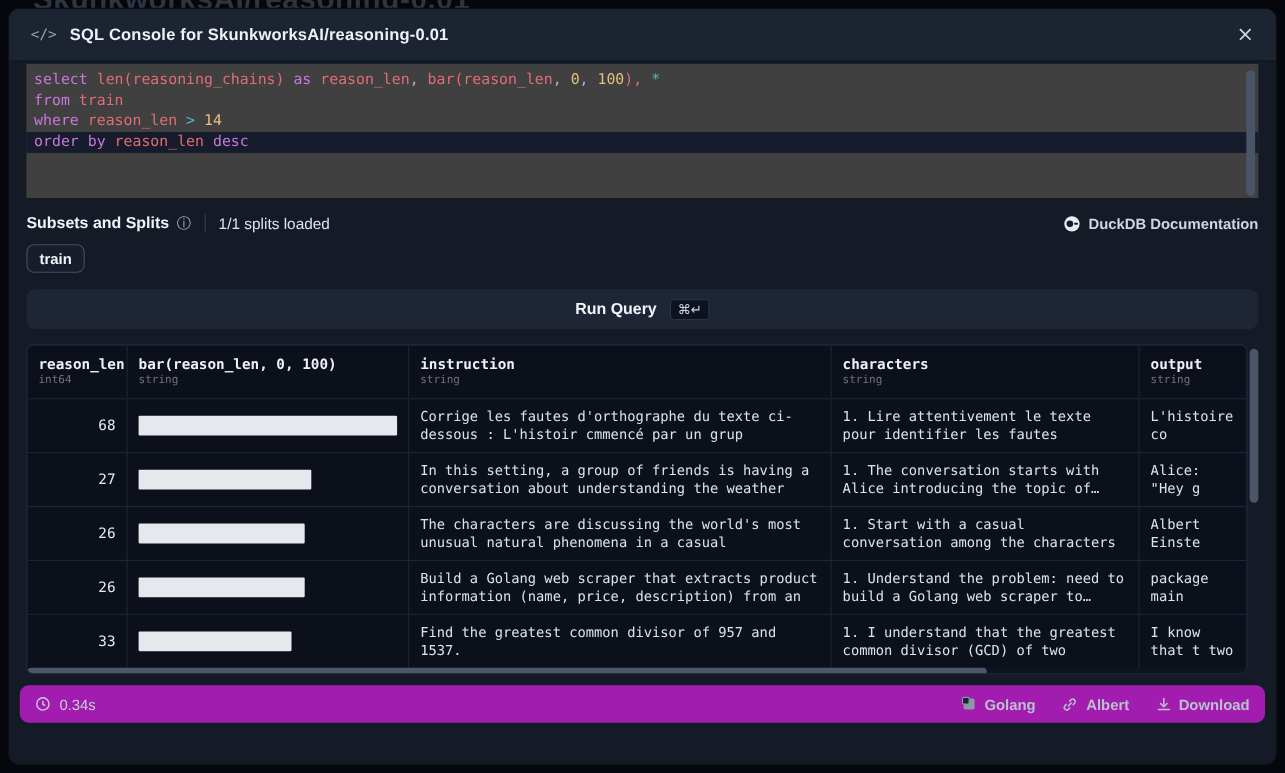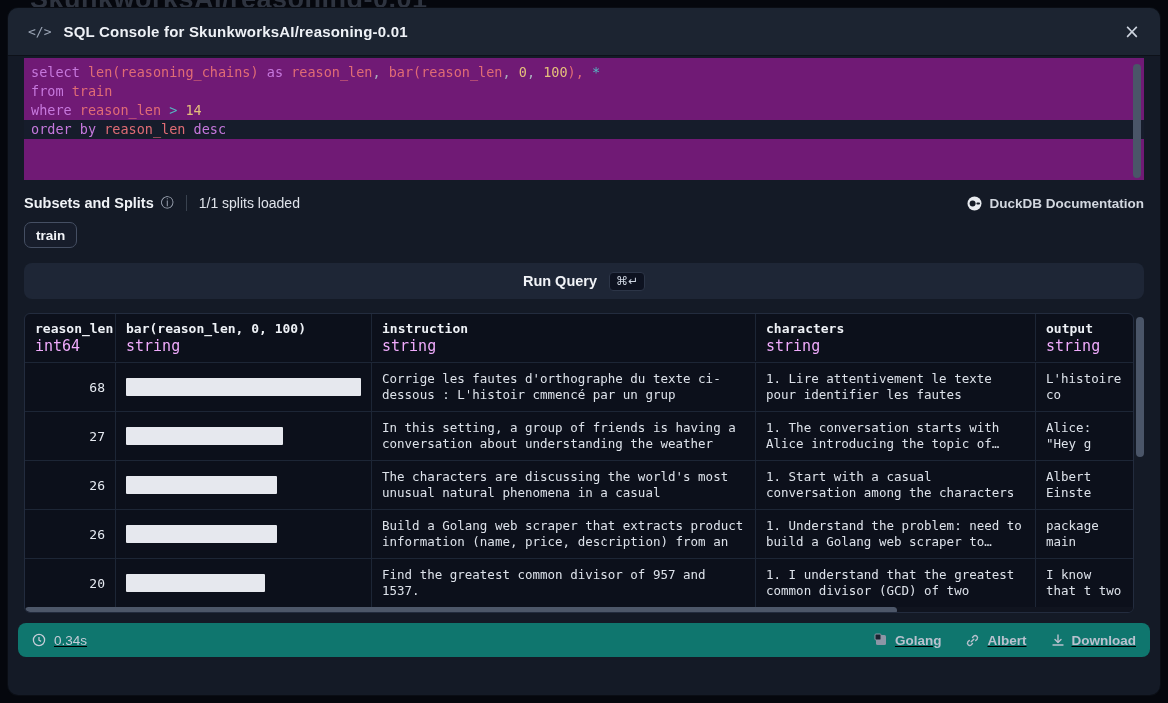--- a/index.html
+++ b/index.html
@@ -14,21 +14,21 @@
 
   
   .m-header { height:48px; flex:0 0 48px; background:#1c2431; display:flex; align-items:center;
               padding:0 20px; border-bottom:1px solid #0d1119; }
   .code-glyph { font-family:"DejaVu Sans Mono", monospace; font-size:13px; color:#9aa4b4; margin-right:12px; }
   .m-title { color:#eef1f6; font-size:15px; font-weight:700; letter-spacing:.2px; }
   .m-close { margin-left:auto; background:none; border:none; color:#cdd4df; font-size:19px;
              line-height:1; cursor:pointer; font-family:"DejaVu Sans", sans-serif; }
 
   
-  .editor { margin:2px 16px 0; height:122px; background:#701a75; position:relative;
+  .editor { margin:2px 16px 0; height:122px; background:#404040; position:relative;
             font-family:"DejaVu Sans Mono", monospace; font-size:13.5px; padding-top:5px; }
   .code-line { height:19px; line-height:19px; padding-left:7px; white-space:pre; color:#abb2bf; }
   .code-line.active { background:#161c2b; }
   .tok-kw{color:#c678dd} .tok-id{color:#e06c75} .tok-num{color:#e5c07b}
   .tok-op{color:#56b6c2} .tok-pl{color:#abb2bf}
   .ed-scrollbar { position:absolute; right:3px; top:6px; width:8px; height:146px; }
   .ed-thumb { width:8px; height:114px; background:#4a5568; border-radius:4px; }
 
   
   .subsets-row { margin:12px 16px 0; display:flex; align-items:center; height:22px; }
@@ -54,35 +54,35 @@
   
   .table-zone { margin:14px 16px 0; display:flex; }
   .table-wrap { width:1120px; height:300px; background:#0c101b; border:1px solid #232c3e;
                 border-radius:6px; overflow:hidden; display:flex; flex-direction:column;
                 font-family:"DejaVu Sans Mono", monospace; }
   .t-hrow { display:flex; height:48px; flex:0 0 48px; border-bottom:1px solid #27304200; }
   .t-cell { padding:7px 10px; border-right:1px solid #1d2636; overflow:hidden; min-width:0; }
   .t-cell:last-child { border-right:none; }
   .t-hcell { display:flex; flex-direction:column; justify-content:center; }
   .col-name { color:#eef1f6; font-size:13px; font-weight:700; white-space:nowrap; }
-  .col-type { color:#f0abfc; font-size:15px; margin-top:1px; }
+  .col-type { color:#737373; font-size:10px; margin-top:1px; }
   .t-row { display:flex; height:49px; flex:0 0 49px; border-top:1px solid #1d2636; }
   .t-row .t-cell { display:flex; align-items:center; }
   .num-cell { justify-content:flex-end; color:#e6eaf1; font-size:13px; }
   .clamp { font-size:12.5px; line-height:16px; color:#dde2ea; max-height:32px; overflow:hidden;
            word-break:break-word; }
   .bar { height:18px; background:#e6e8ee; border-radius:1px; }
   .t-vscroll { width:8px; height:300px; margin-left:2px; padding-top:4px; }
   .t-vthumb { width:8px; height:140px; background:#4a5568; border-radius:4px; }
   .t-hscroll { height:7px; flex:0 0 7px; margin-top:auto; background:#10141f; position:relative; }
   .t-hthumb { position:absolute; left:0; top:0; height:7px; width:872px; background:#4d5769; border-radius:4px; }
 
   
-  .m-footer { margin:10px 10px 0; height:34px; flex:0 0 34px; background:#0f766e; border-radius:8px;
-              display:flex; align-items:center; padding:0 14px;text-decoration:underline; }
+  .m-footer { margin:10px 10px 0; height:34px; flex:0 0 34px; background:#a21caf; border-radius:8px;
+              display:flex; align-items:center; padding:0 14px; }
   .duration { display:flex; align-items:center; gap:8px; color:#c6cdd8; font-size:13.5px; }
   .f-actions { margin-left:auto; display:flex; gap:24px; }
   .f-btn { display:flex; align-items:center; gap:7px; background:none; border:none;
            color:#b9c1ce; font-size:13.5px; font-weight:700; cursor:pointer; }
   .icon-svg { display:block; }
 </style>
 </head>
 <body>
 
 <div class="bg-heading">SkunkworksAI/reasoning-0.01</div>
@@ -210,21 +210,21 @@
               <div class="clamp">Build a Golang web scraper that extracts product information (name, price, description) from an e-…</div>
             </div>
             <div class="t-cell" style="flex: 0 0 280px;">
               <div class="clamp">1. Understand the problem: need to build a Golang web scraper to…</div>
             </div>
             <div class="t-cell" style="flex: 1 1 0px;">
               <div class="clamp">package main "io/ioutil" "</div>
             </div>
           </div>
           <div class="t-row">
-            <div class="t-cell num-cell" style="flex: 0 0 91px;">20</div>
+            <div class="t-cell num-cell" style="flex: 0 0 91px;">33</div>
             <div class="t-cell" style="flex: 0 0 256px;">
               <div class="bar" style="width: 139.2px;"></div>
             </div>
             <div class="t-cell" style="flex: 0 0 384px;">
               <div class="clamp">Find the greatest common divisor of 957 and 1537.</div>
             </div>
             <div class="t-cell" style="flex: 0 0 280px;">
               <div class="clamp">1. I understand that the greatest common divisor (GCD) of two numbers…</div>
             </div>
             <div class="t-cell" style="flex: 1 1 0px;">

